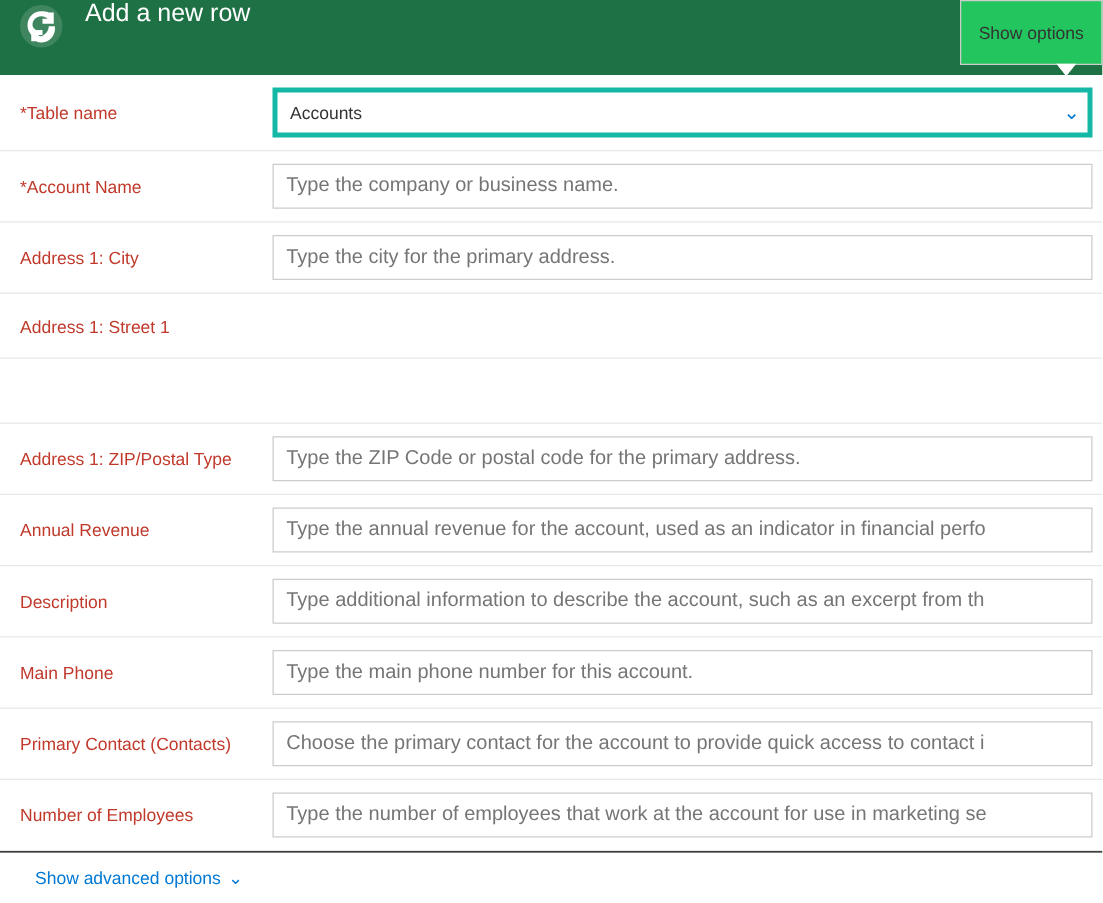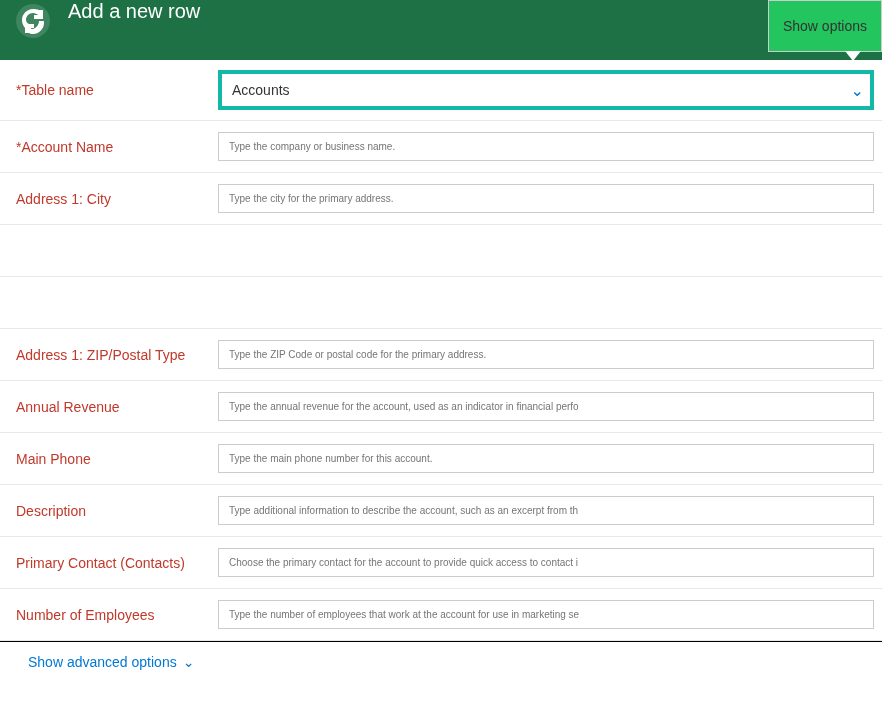--- a/index.html
+++ b/index.html
@@ -96,21 +96,21 @@
       flex: 1;
       padding: 10px 8px;
       display: flex;
       align-items: center;
     }
 
     .form-input {
       width: 100%;
       border: 1px solid #ccc;
       padding: 8px 10px;
-      font-size: 10px;
+      font-size: 16px;
       color: #999;
       outline: none;
       font-family: 'Segoe UI', sans-serif;
       background: #fff;
     }
 
     .select-wrap {
       position: relative;
       width: 100%;
     }
@@ -211,20 +211,23 @@
         </div>
         <div class="form-row">
           <div class="form-label">
             <span>Address 1: City</span>
           </div>
           <div class="form-input-wrap">
             <input type="text" class="form-input" placeholder="Type the city for the primary address." style="">
           </div>
         </div>
         <div class="form-row">
+          <div class="form-label">
+            <span>Address 1: Street 1</span>
+          </div>
         </div>
         <div class="form-row">
         </div>
         <div class="form-row">
           <div class="form-label">
             <span>Address 1: ZIP/Postal Type</span>
           </div>
           <div class="form-input-wrap">
             <input type="text" class="form-input" placeholder="Type the ZIP Code or postal code for the primary address." style="">
           </div>
@@ -232,32 +235,32 @@
         <div class="form-row">
           <div class="form-label">
             <span>Annual Revenue</span>
           </div>
           <div class="form-input-wrap">
             <input type="text" class="form-input" placeholder="Type the annual revenue for the account, used as an indicator in financial perfo" style="">
           </div>
         </div>
         <div class="form-row">
           <div class="form-label">
+            <span>Description</span>
+          </div>
+          <div class="form-input-wrap">
+            <input type="text" class="form-input" placeholder="Type additional information to describe the account, such as an excerpt from th" style="">
+          </div>
+        </div>
+        <div class="form-row">
+          <div class="form-label">
             <span>Main Phone</span>
           </div>
           <div class="form-input-wrap">
             <input type="text" class="form-input" placeholder="Type the main phone number for this account." style="">
-          </div>
-        </div>
-        <div class="form-row">
-          <div class="form-label">
-            <span>Description</span>
-          </div>
-          <div class="form-input-wrap">
-            <input type="text" class="form-input" placeholder="Type additional information to describe the account, such as an excerpt from th" style="">
           </div>
         </div>
         <div class="form-row">
           <div class="form-label">
             <span>Primary Contact (Contacts)</span>
           </div>
           <div class="form-input-wrap">
             <input type="text" class="form-input" placeholder="Choose the primary contact for the account to provide quick access to contact i" style="">
           </div>
         </div>

